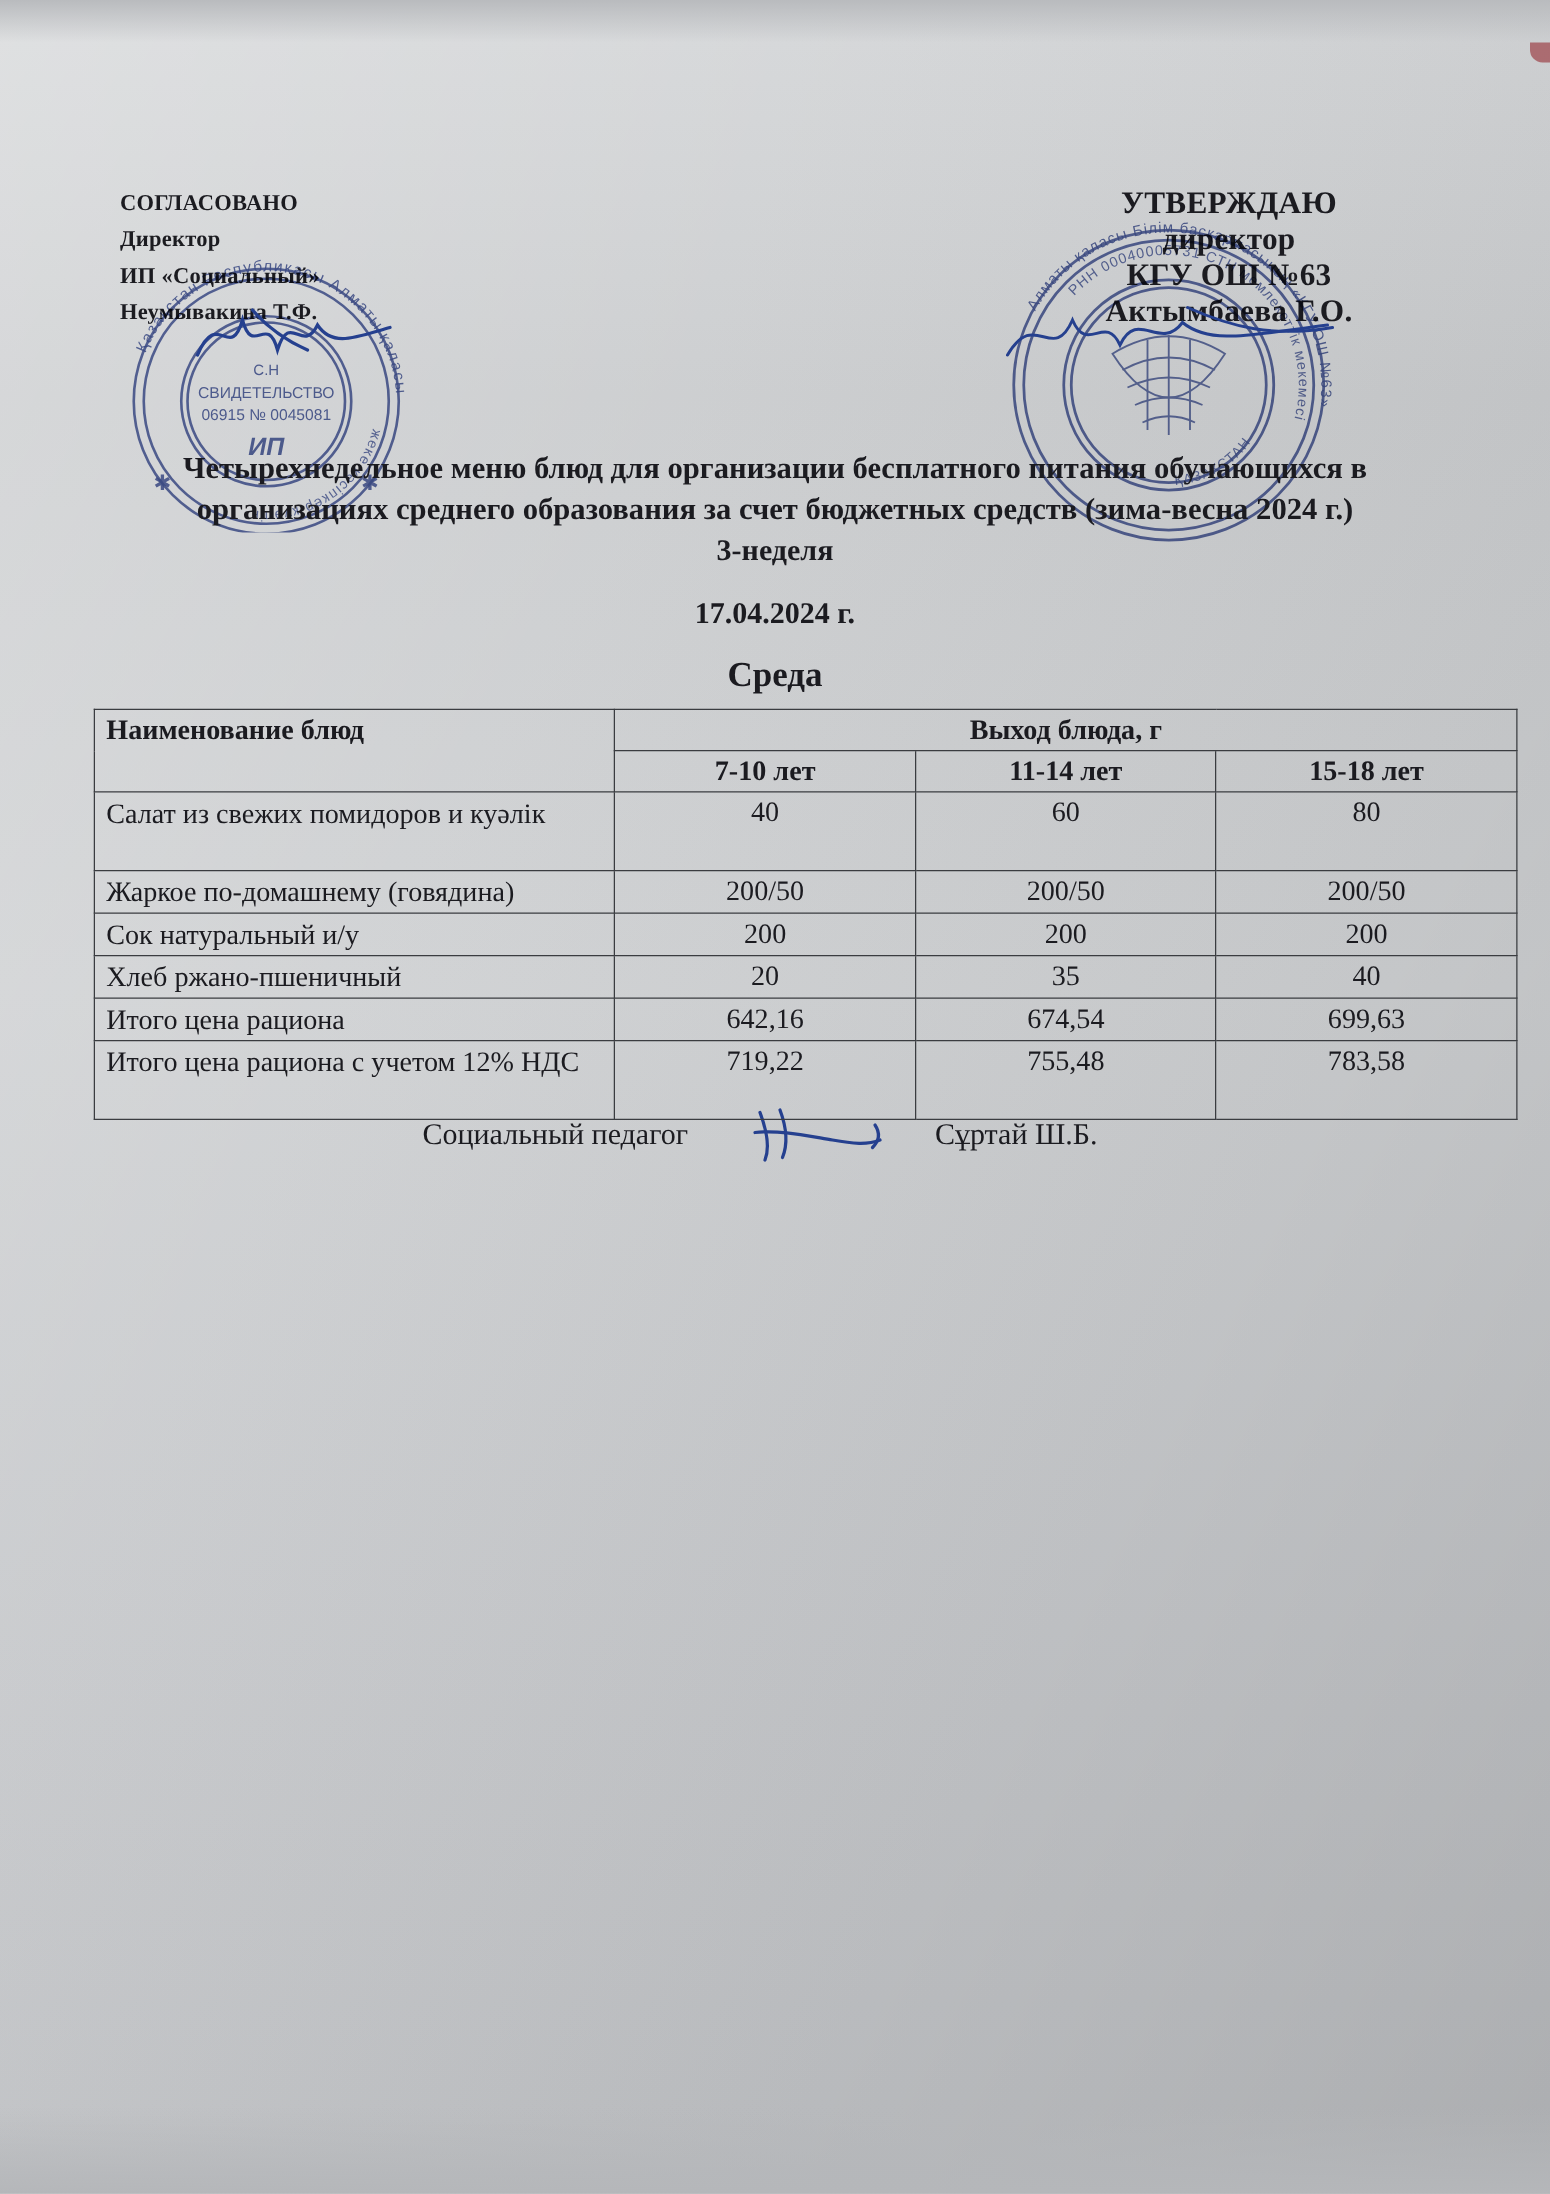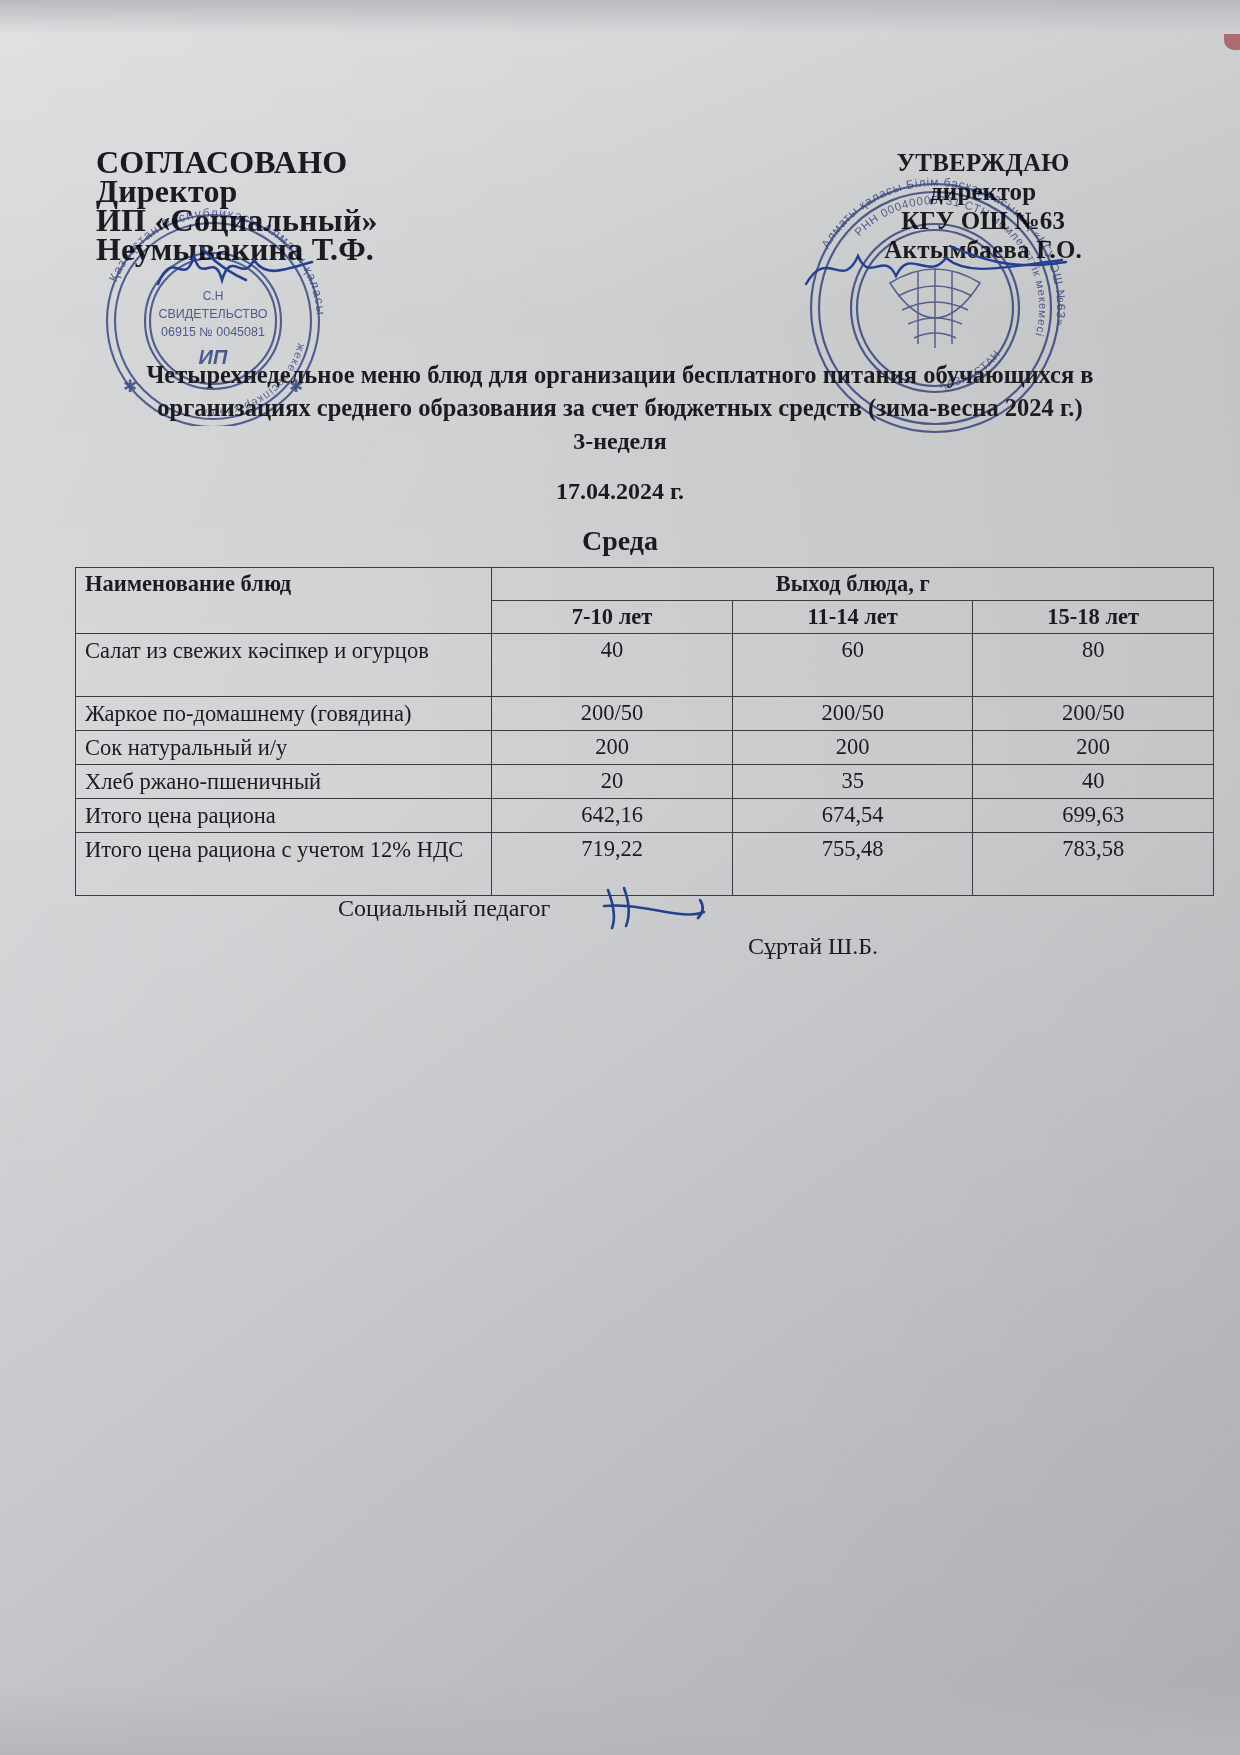--- a/index.html
+++ b/index.html
@@ -51,21 +51,21 @@
     width: 1240px;
     height: 1755px;
   }
 
   
   .hdr-left {
     position: absolute;
     left: 96px;
     top: 148px;
     font-weight: bold;
-    font-size: 32px;
+    font-size: 18px;
     line-height: 29px;
     letter-spacing: .2px;
   }
   .hdr-right {
     position: absolute;
     right: 158px;
     top: 148px;
     text-align: center;
     font-weight: bold;
     font-size: 25px;
@@ -193,21 +193,20 @@
   .footer .role {
     position: absolute;
     left: 338px;
     top: 0;
     text-align: right;
   }
   .footer .person {
     position: absolute;
     left: 748px;
     top: 0;
-    margin-top: 38px;
   }
 </style>
 </head>
 <body>
 
 <div class="page"></div>
 <div class="scan-edge-top"></div>
 <div class="scan-corner"></div>
 <div class="scan-edge-bottom"></div>
 
@@ -334,21 +333,21 @@
         <th colspan="3">Выход блюда, г</th>
       </tr>
       <tr>
         <th>7-10 лет</th>
         <th>11-14 лет</th>
         <th>15-18 лет</th>
       </tr>
     </thead>
     <tbody>
       <tr class="row-tall">
-        <td class="dish">Салат из свежих кәсіпкер и огурцов</td>
+        <td class="dish">Салат из свежих помидоров и куәлік</td>
         <td class="num">40</td>
         <td class="num">60</td>
         <td class="num">80</td>
       </tr>
       <tr>
         <td class="dish">Жаркое по-домашнему (говядина)</td>
         <td class="num">200/50</td>
         <td class="num">200/50</td>
         <td class="num">200/50</td>
       </tr>

